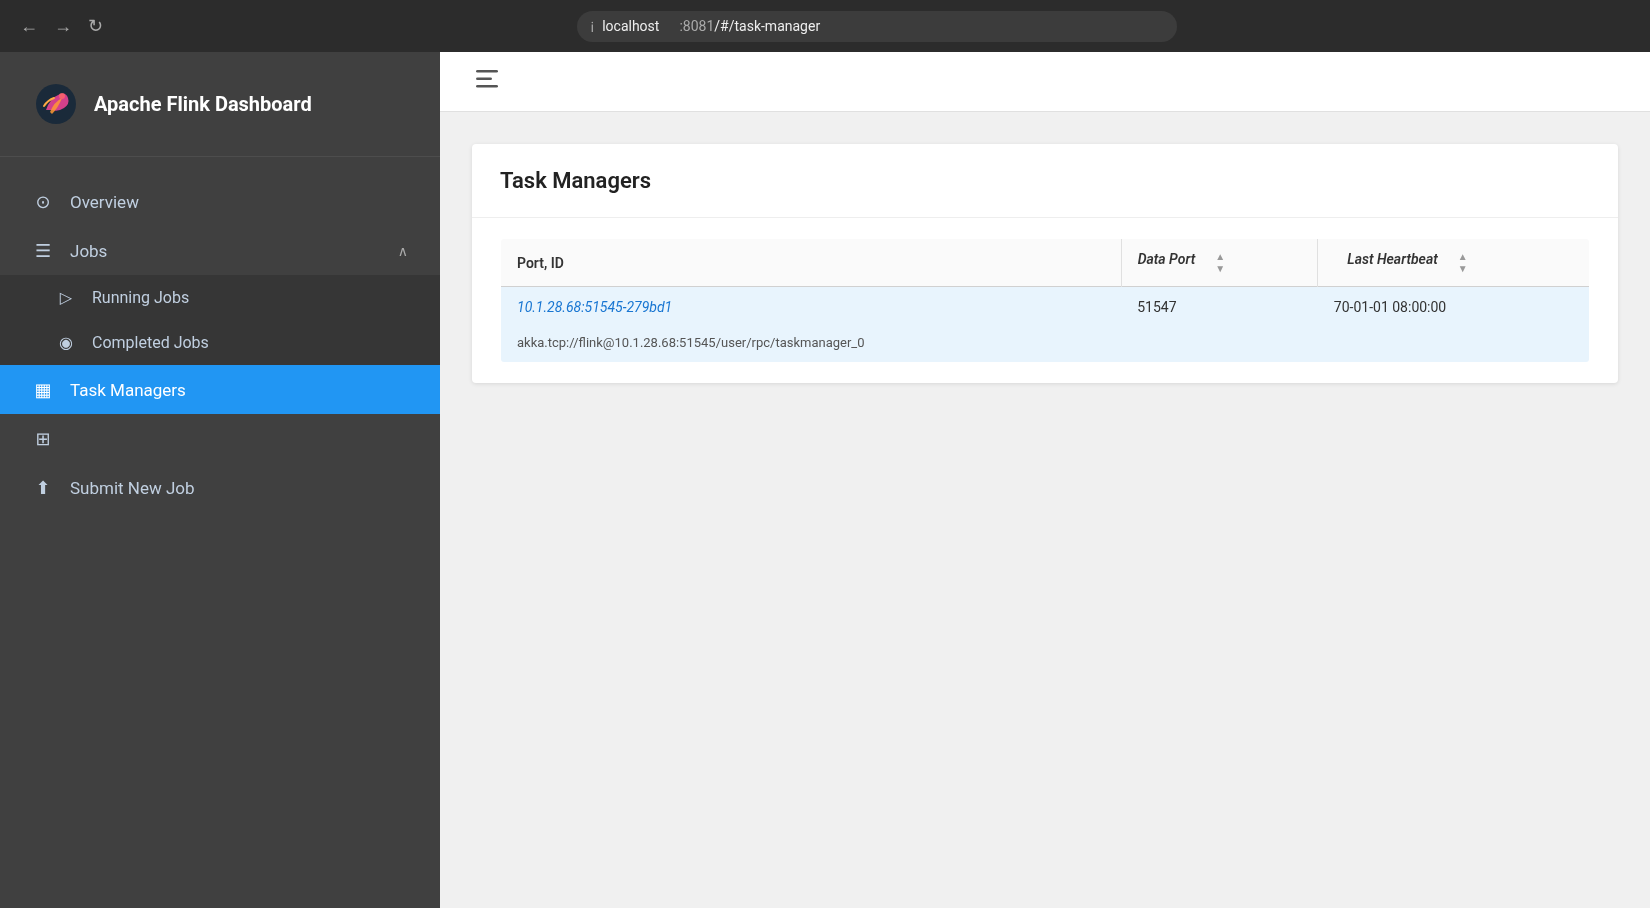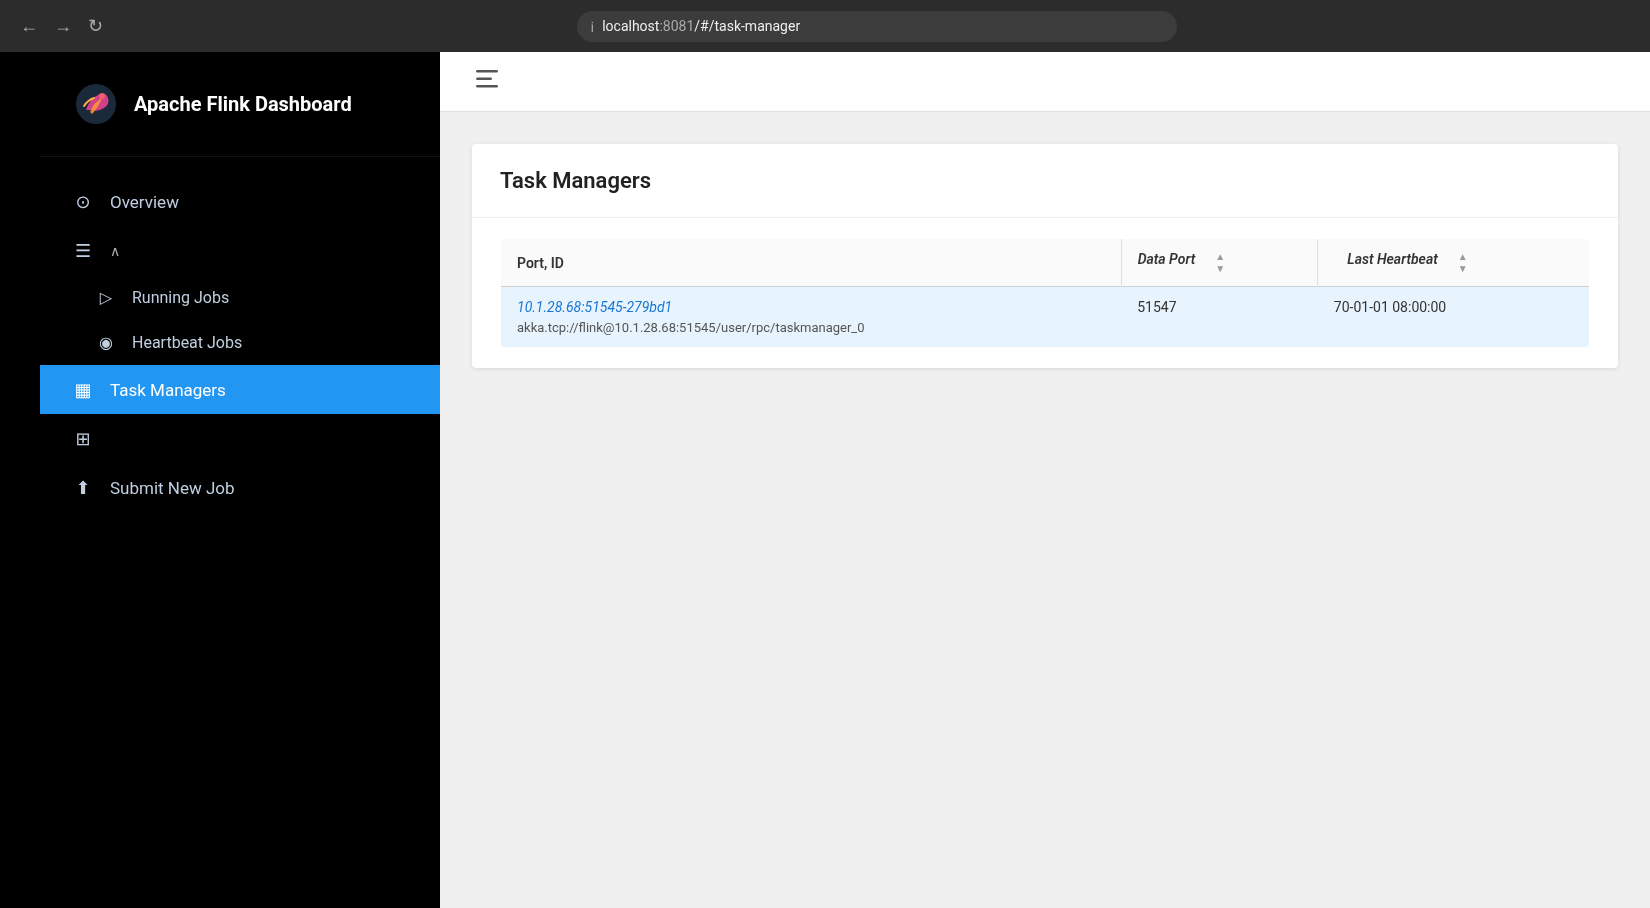--- a/index.html
+++ b/index.html
@@ -35,38 +35,37 @@
       background: #3c3c3c;
       border-radius: 20px;
       padding: 6px 14px;
       gap: 8px;
       flex: 1;
       max-width: 600px;
       margin: 0 auto;
     }
     .address-bar-icon { color: #aaa; font-size: 14px; }
     .address-bar-text { color: #eee; font-size: 14px; }
-    .address-bar-text .port { color: #aaa; }
+    .address-bar-text .port { color: #aaa; padding-left: 20px; }
 
     
     .app-layout {
       display: flex;
       flex: 1;
       overflow: hidden;
     }
 
     
     .sidebar {
       width: 440px;
-      background: #000000;
+      background: #404040;
       color: #fff;
       display: flex;
       flex-direction: column;
       flex-shrink: 0;
-      padding-left: 40px;
     }
     .sidebar-logo {
       display: flex;
       align-items: center;
       gap: 14px;
       padding: 28px 32px;
       border-bottom: 1px solid rgba(255,255,255,0.07);
     }
     .logo-icon {
       width: 48px;
@@ -217,21 +216,21 @@
       padding: 12px 16px;
       font-size: 14px;
       color: #333;
       vertical-align: top;
     }
     .cell-link {
       color: #1976d2;
       font-style: italic;
       text-decoration: none;
       display: block;
-      margin-bottom: 4px;
+      margin-bottom: 19px;
     }
     .cell-sub {
       color: #555;
       font-size: 13px;
     }
   </style>
 </head>
 <body>
 
 <div class="browser-chrome">
@@ -265,31 +264,32 @@
 
     <nav class="sidebar-nav">
 
       <div class="sidebar-item">
         <span class="sidebar-item-icon">⊙</span>
         <span class="sidebar-item-label">Overview</span>
       </div>
 
       <div class="sidebar-item">
         <span class="sidebar-item-icon">☰</span>
+        <span class="sidebar-item-label">Jobs</span>
         <span class="sidebar-item-arrow">∧</span>
       </div>
 
       <div class="sidebar-submenu">
         <div class="sidebar-subitem">
           <span class="sidebar-subitem-icon">▷</span>
           <span>Running Jobs</span>
         </div>
         <div class="sidebar-subitem">
           <span class="sidebar-subitem-icon">◉</span>
-          <span>Heartbeat Jobs</span>
+          <span>Completed Jobs</span>
         </div>
       </div>
 
       <div class="sidebar-item active">
         <span class="sidebar-item-icon">▦</span>
         <span class="sidebar-item-label">Task Managers</span>
       </div>
 
       <div class="sidebar-item">
         <span class="sidebar-item-icon">⊞</span>

